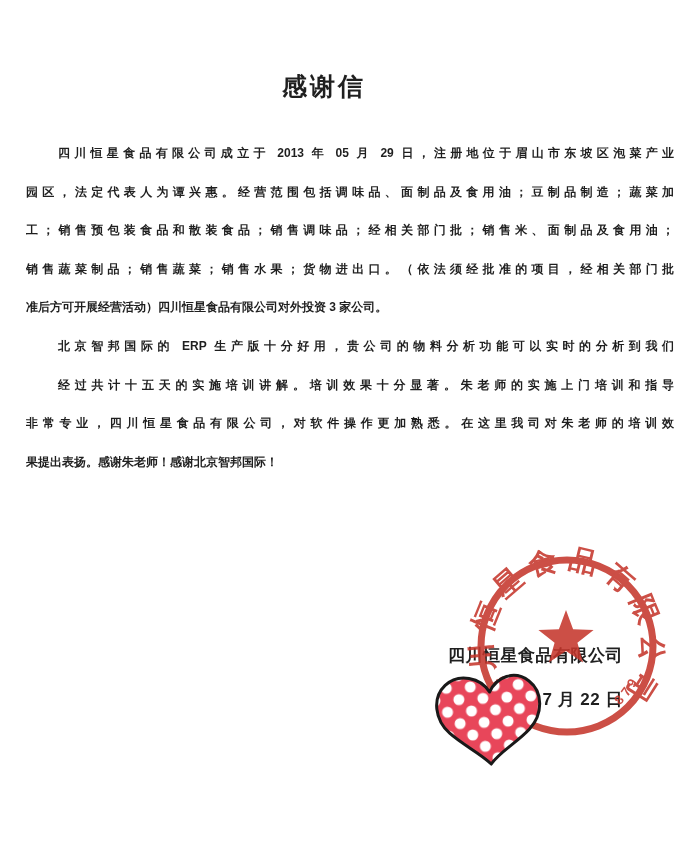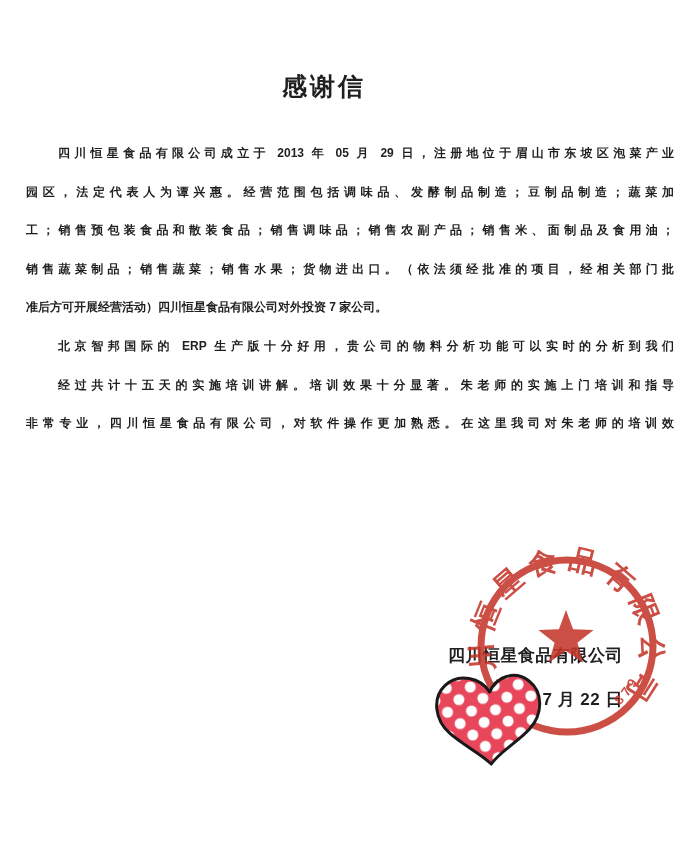--- a/index.html
+++ b/index.html
@@ -112,27 +112,28 @@
 </style>
 </head>
 <body>
 
 <div class="page">
 
   <div class="title">感谢信</div>
 
   <div class="body-block">
       <div class="line first">四川恒星食品有限公司成立于 2013 年 05 月 29 日，注册地位于眉山市东坡区泡菜产业</div>
-      <div class="line">园区，法定代表人为谭兴惠。经营范围包括调味品、发酵制品制造；豆制品制造；蔬菜加</div>
-      <div class="line">工；销售预包装食品和散装食品；销售调味品；销售农副产品；销售米、面制品及食用油；</div>
+      <div class="line">园区，法定代表人为谭兴惠。经营范围包括调味品、面制品及食用油；豆制品制造；蔬菜加</div>
+      <div class="line">工；销售预包装食品和散装食品；销售调味品；经相关部门批；销售米、面制品及食用油；</div>
       <div class="line">销售蔬菜制品；销售蔬菜；销售水果；货物进出口。（依法须经批准的项目，经相关部门批</div>
-      <div class="line last">准后方可开展经营活动）四川恒星食品有限公司对外投资 7 家公司。</div>
+      <div class="line last">准后方可开展经营活动）四川恒星食品有限公司对外投资 3 家公司。</div>
       <div class="line first">北京智邦国际的 ERP 生产版十分好用，贵公司的物料分析功能可以实时的分析到我们</div>
       <div class="line first">经过共计十五天的实施培训讲解。培训效果十分显著。朱老师的实施上门培训和指导</div>
       <div class="line">非常专业，四川恒星食品有限公司，对软件操作更加熟悉。在这里我司对朱老师的培训效</div>
+      <div class="line last">果提出表扬。感谢朱老师！感谢北京智邦国际！</div>
     </div>
 
   <div class="sig-company">四川恒星食品有限公司</div>
   <div class="sig-date">2022 年 7 月 22 日</div>
 
   <svg class="stamp-svg" viewBox="0 0 260 260">
     <defs>
       <path id="ringTopArc" d="M 66 170 A 76 76 0 1 1 194 170" fill="none"></path>
       <path id="ringBottomArc" d="M 56 158 A 79 79 0 0 0 204 158" fill="none"></path>
     </defs>

